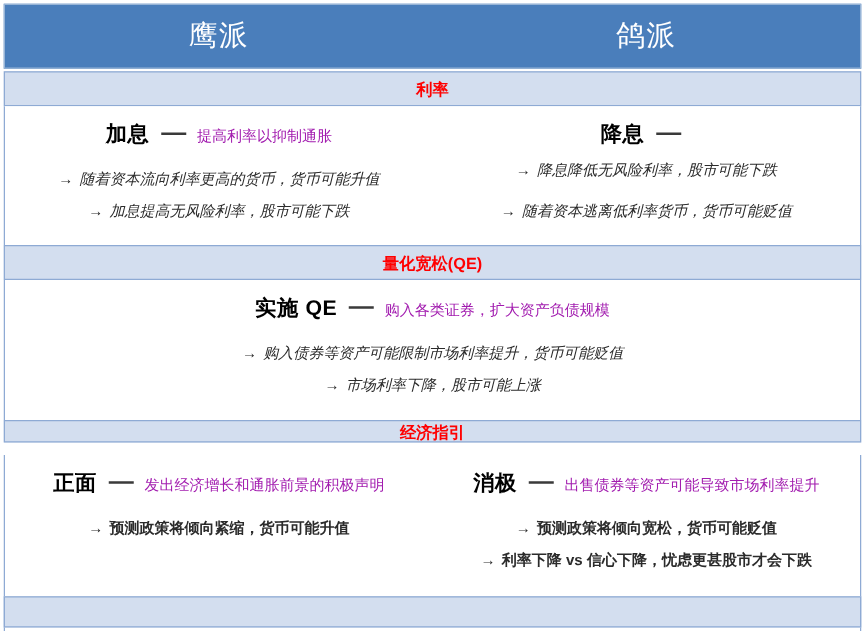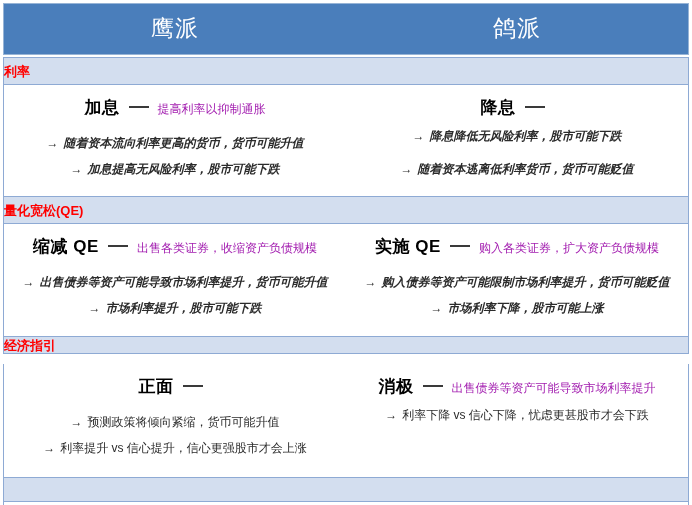--- a/index.html
+++ b/index.html
@@ -50,21 +50,21 @@
   
   .section-band {
     position: absolute;
     left: 3px;
     width: 686px;
     background: #D3DEEF;
     border: 1px solid #8EAAD4;
     box-sizing: border-box;
     display: flex;
     align-items: center;
-    justify-content: flex-start;
+    justify-content: center;
   }
   .section-band .band-title {
     color: #FF0000;
     font-size: 13px;
     font-weight: 700;
     line-height: 1;
   }
 
   
   .content-row {
@@ -120,22 +120,22 @@
     font-size: 12px;
     color: #2b2b2b;
     white-space: nowrap;
     text-align: center;
   }
   .bullet .arrow {
     font-size: 12px;
     margin-right: 5px;
     font-style: normal;
   }
-  .italic .bullet-text { font-style: italic; font-weight: 700; }
-  .upright .bullet-text { font-style: normal; font-weight: 400; }
+  .italic .bullet-text { font-style: italic; font-weight: 400; }
+  .upright .bullet-text { font-style: normal; font-weight: 700; }
 
   .b1 { margin-top: 16px; }
   .b2 { margin-top: 9px; }
 
   
   .bottom-band {
     position: absolute;
     left: 3px;
     width: 686px;
     background: #D3DEEF;
@@ -187,33 +187,20 @@
       </div>
     </div>
   </div>
 
   <div class="section-band" style="top:196px; height:28px;">
     <span class="band-title">量化宽松(QE)</span>
   </div>
   <div class="content-row italic" style="top:224px; height:112px;">
     <div class="col">
       <div class="head-line">
-        <span class="head-term">缩减 QE</span>
-        <span class="head-dash"></span>
-        <span class="head-desc">出售各类证券，收缩资产负债规模</span>
-      </div>
-      <div class="bullet b1">
-        <span class="arrow">→</span><span class="bullet-text">出售债券等资产可能导致市场利率提升，货币可能升值</span>
-      </div>
-      <div class="bullet b2">
-        <span class="arrow">→</span><span class="bullet-text">市场利率提升，股市可能下跌</span>
-      </div>
-    </div>
-    <div class="col">
-      <div class="head-line">
         <span class="head-term">实施 QE</span>
         <span class="head-dash"></span>
         <span class="head-desc">购入各类证券，扩大资产负债规模</span>
       </div>
       <div class="bullet b1">
         <span class="arrow">→</span><span class="bullet-text">购入债券等资产可能限制市场利率提升，货币可能贬值</span>
       </div>
       <div class="bullet b2">
         <span class="arrow">→</span><span class="bullet-text">市场利率下降，股市可能上涨</span>
       </div>
@@ -221,34 +208,35 @@
   </div>
 
   <div class="section-band" style="top:336px; height:18px;">
     <span class="band-title">经济指引</span>
   </div>
   <div class="content-row upright" style="top:364px; height:143px;">
     <div class="col">
       <div class="head-line">
         <span class="head-term">正面</span>
         <span class="head-dash"></span>
+        <span class="head-desc">发出经济增长和通胀前景的积极声明</span>
       </div>
       <div class="bullet b1">
         <span class="arrow">→</span><span class="bullet-text">预测政策将倾向紧缩，货币可能升值</span>
       </div>
-      <div class="bullet b2">
-        <span class="arrow">→</span><span class="bullet-text">利率提升 vs 信心提升，信心更强股市才会上涨</span>
-      </div>
     </div>
     <div class="col">
       <div class="head-line">
         <span class="head-term">消极</span>
         <span class="head-dash"></span>
         <span class="head-desc">出售债券等资产可能导致市场利率提升</span>
       </div>
+      <div class="bullet b1">
+        <span class="arrow">→</span><span class="bullet-text">预测政策将倾向宽松，货币可能贬值</span>
+      </div>
       <div class="bullet b2">
         <span class="arrow">→</span><span class="bullet-text">利率下降 vs 信心下降，忧虑更甚股市才会下跌</span>
       </div>
     </div>
   </div>
 
   <div class="bottom-band" style="top:477px; height:25px;"></div>
 
 </div>
 

